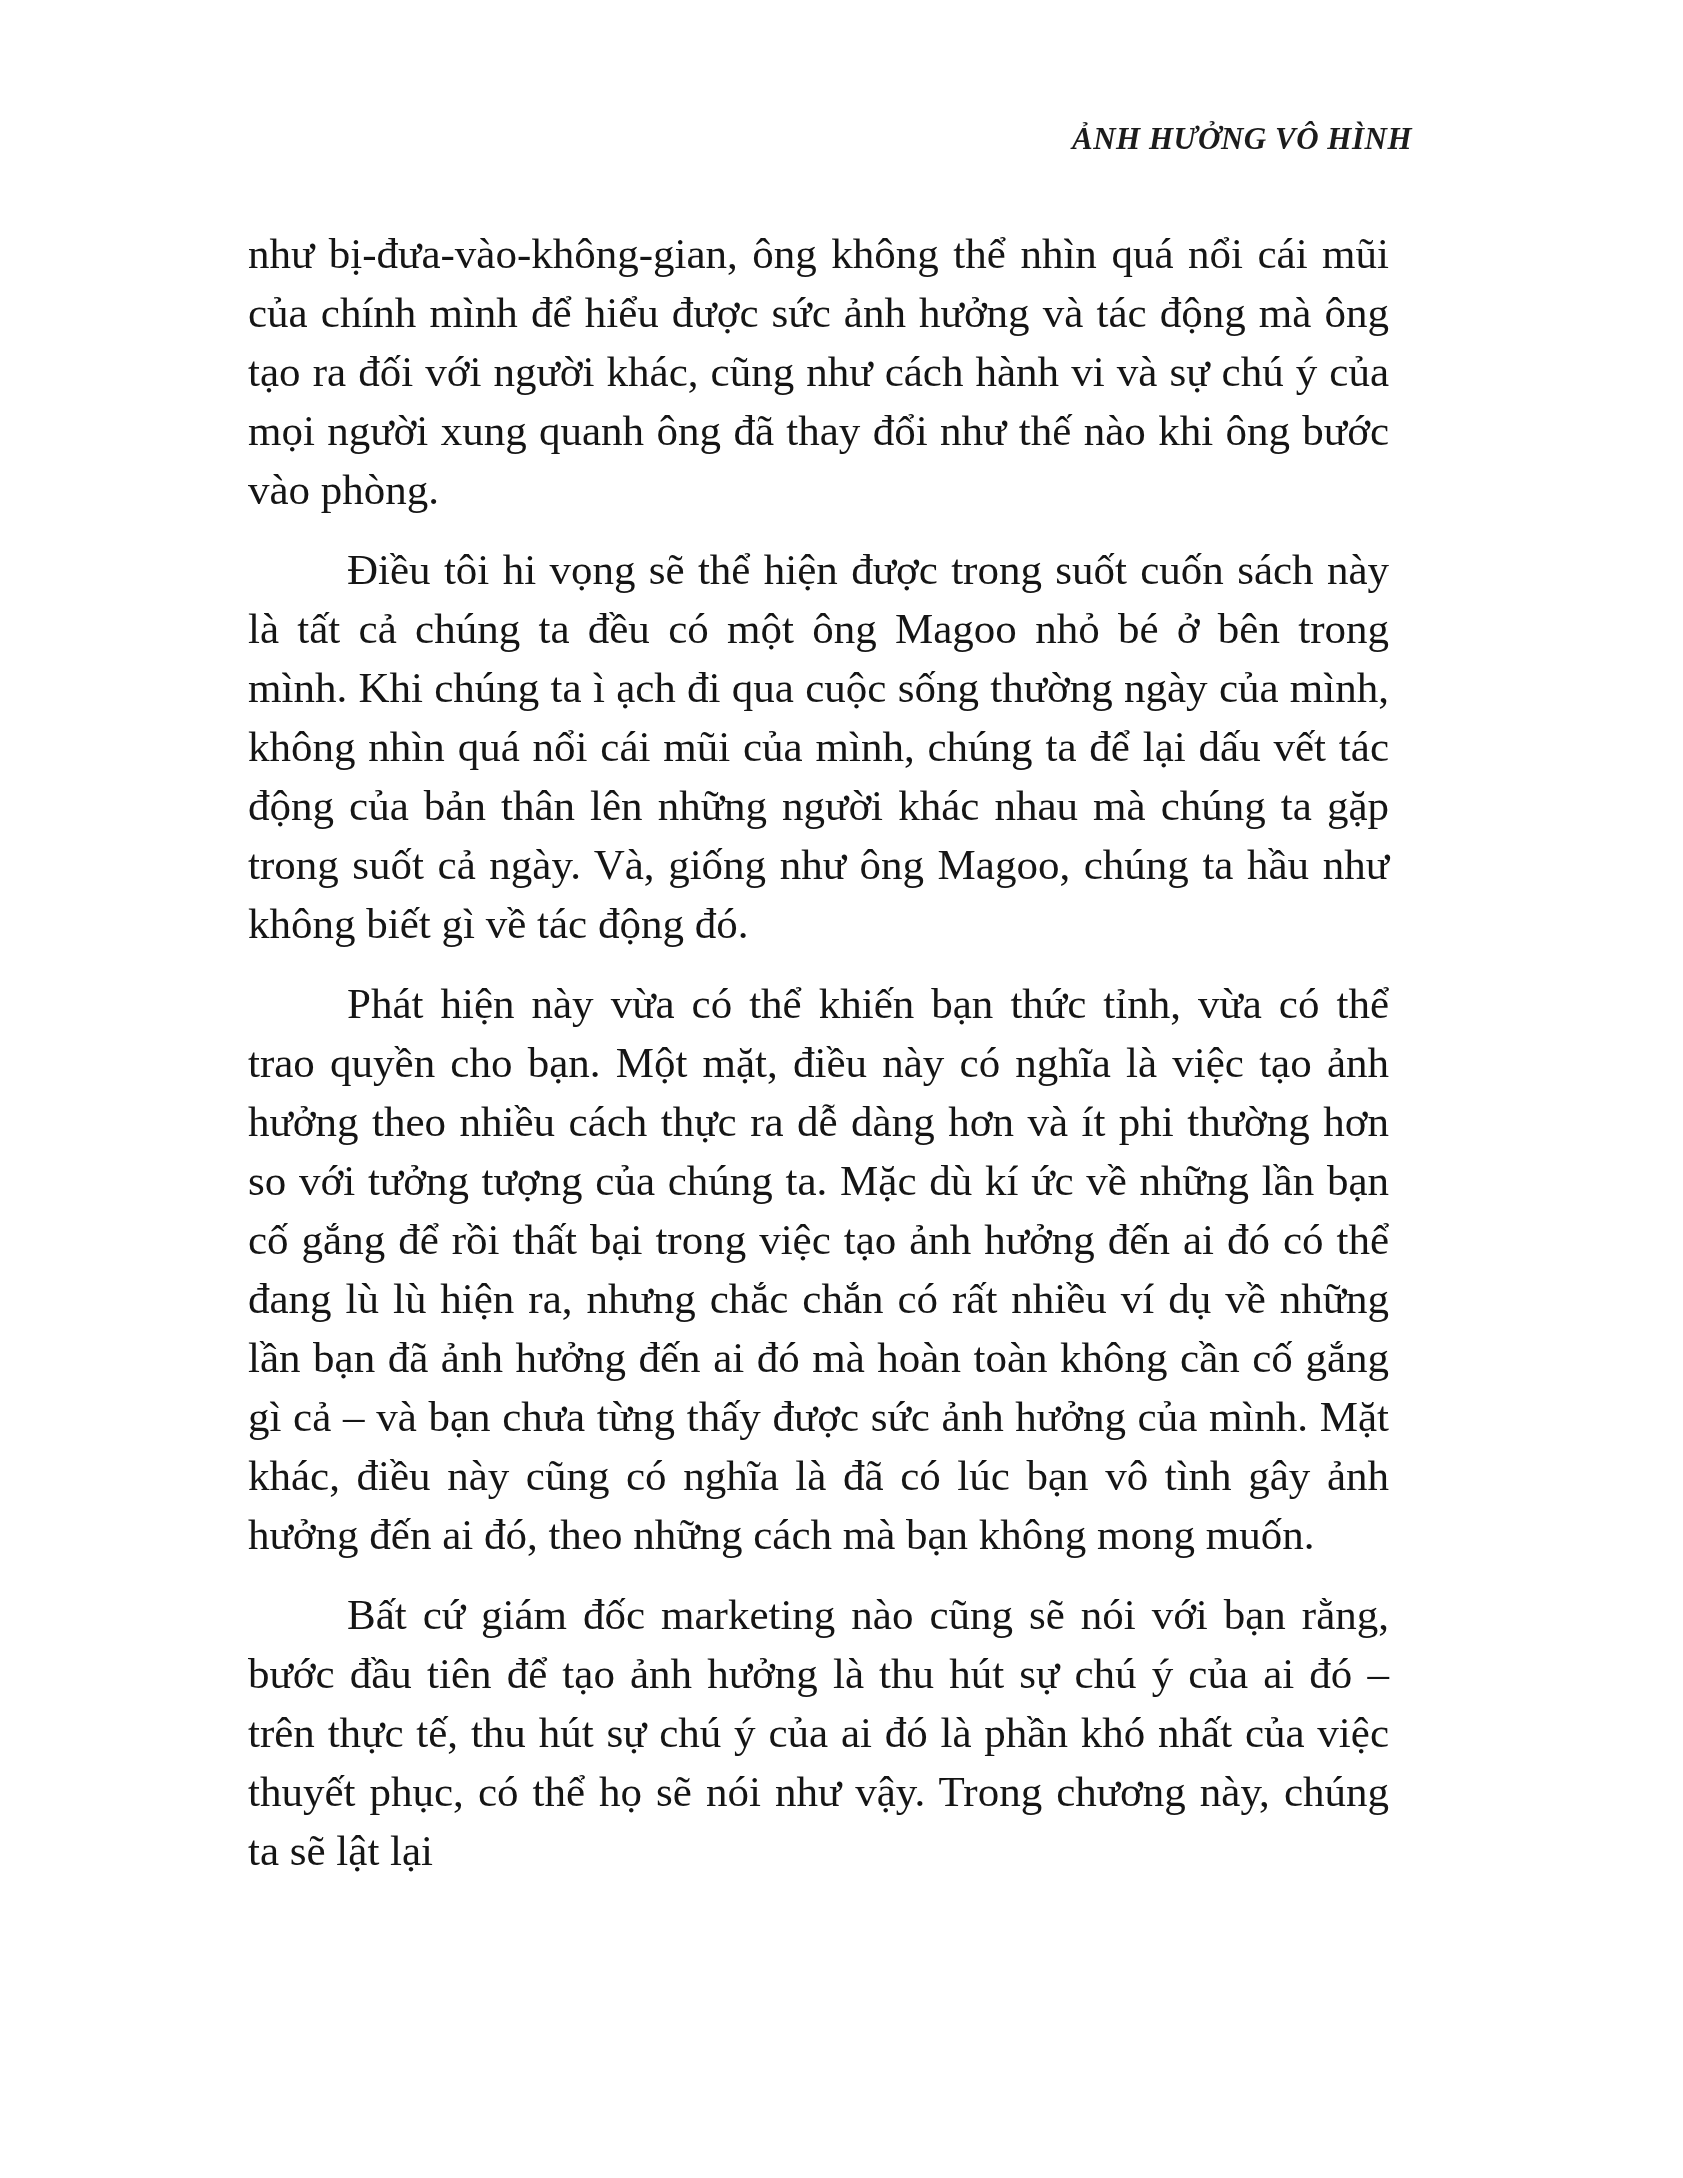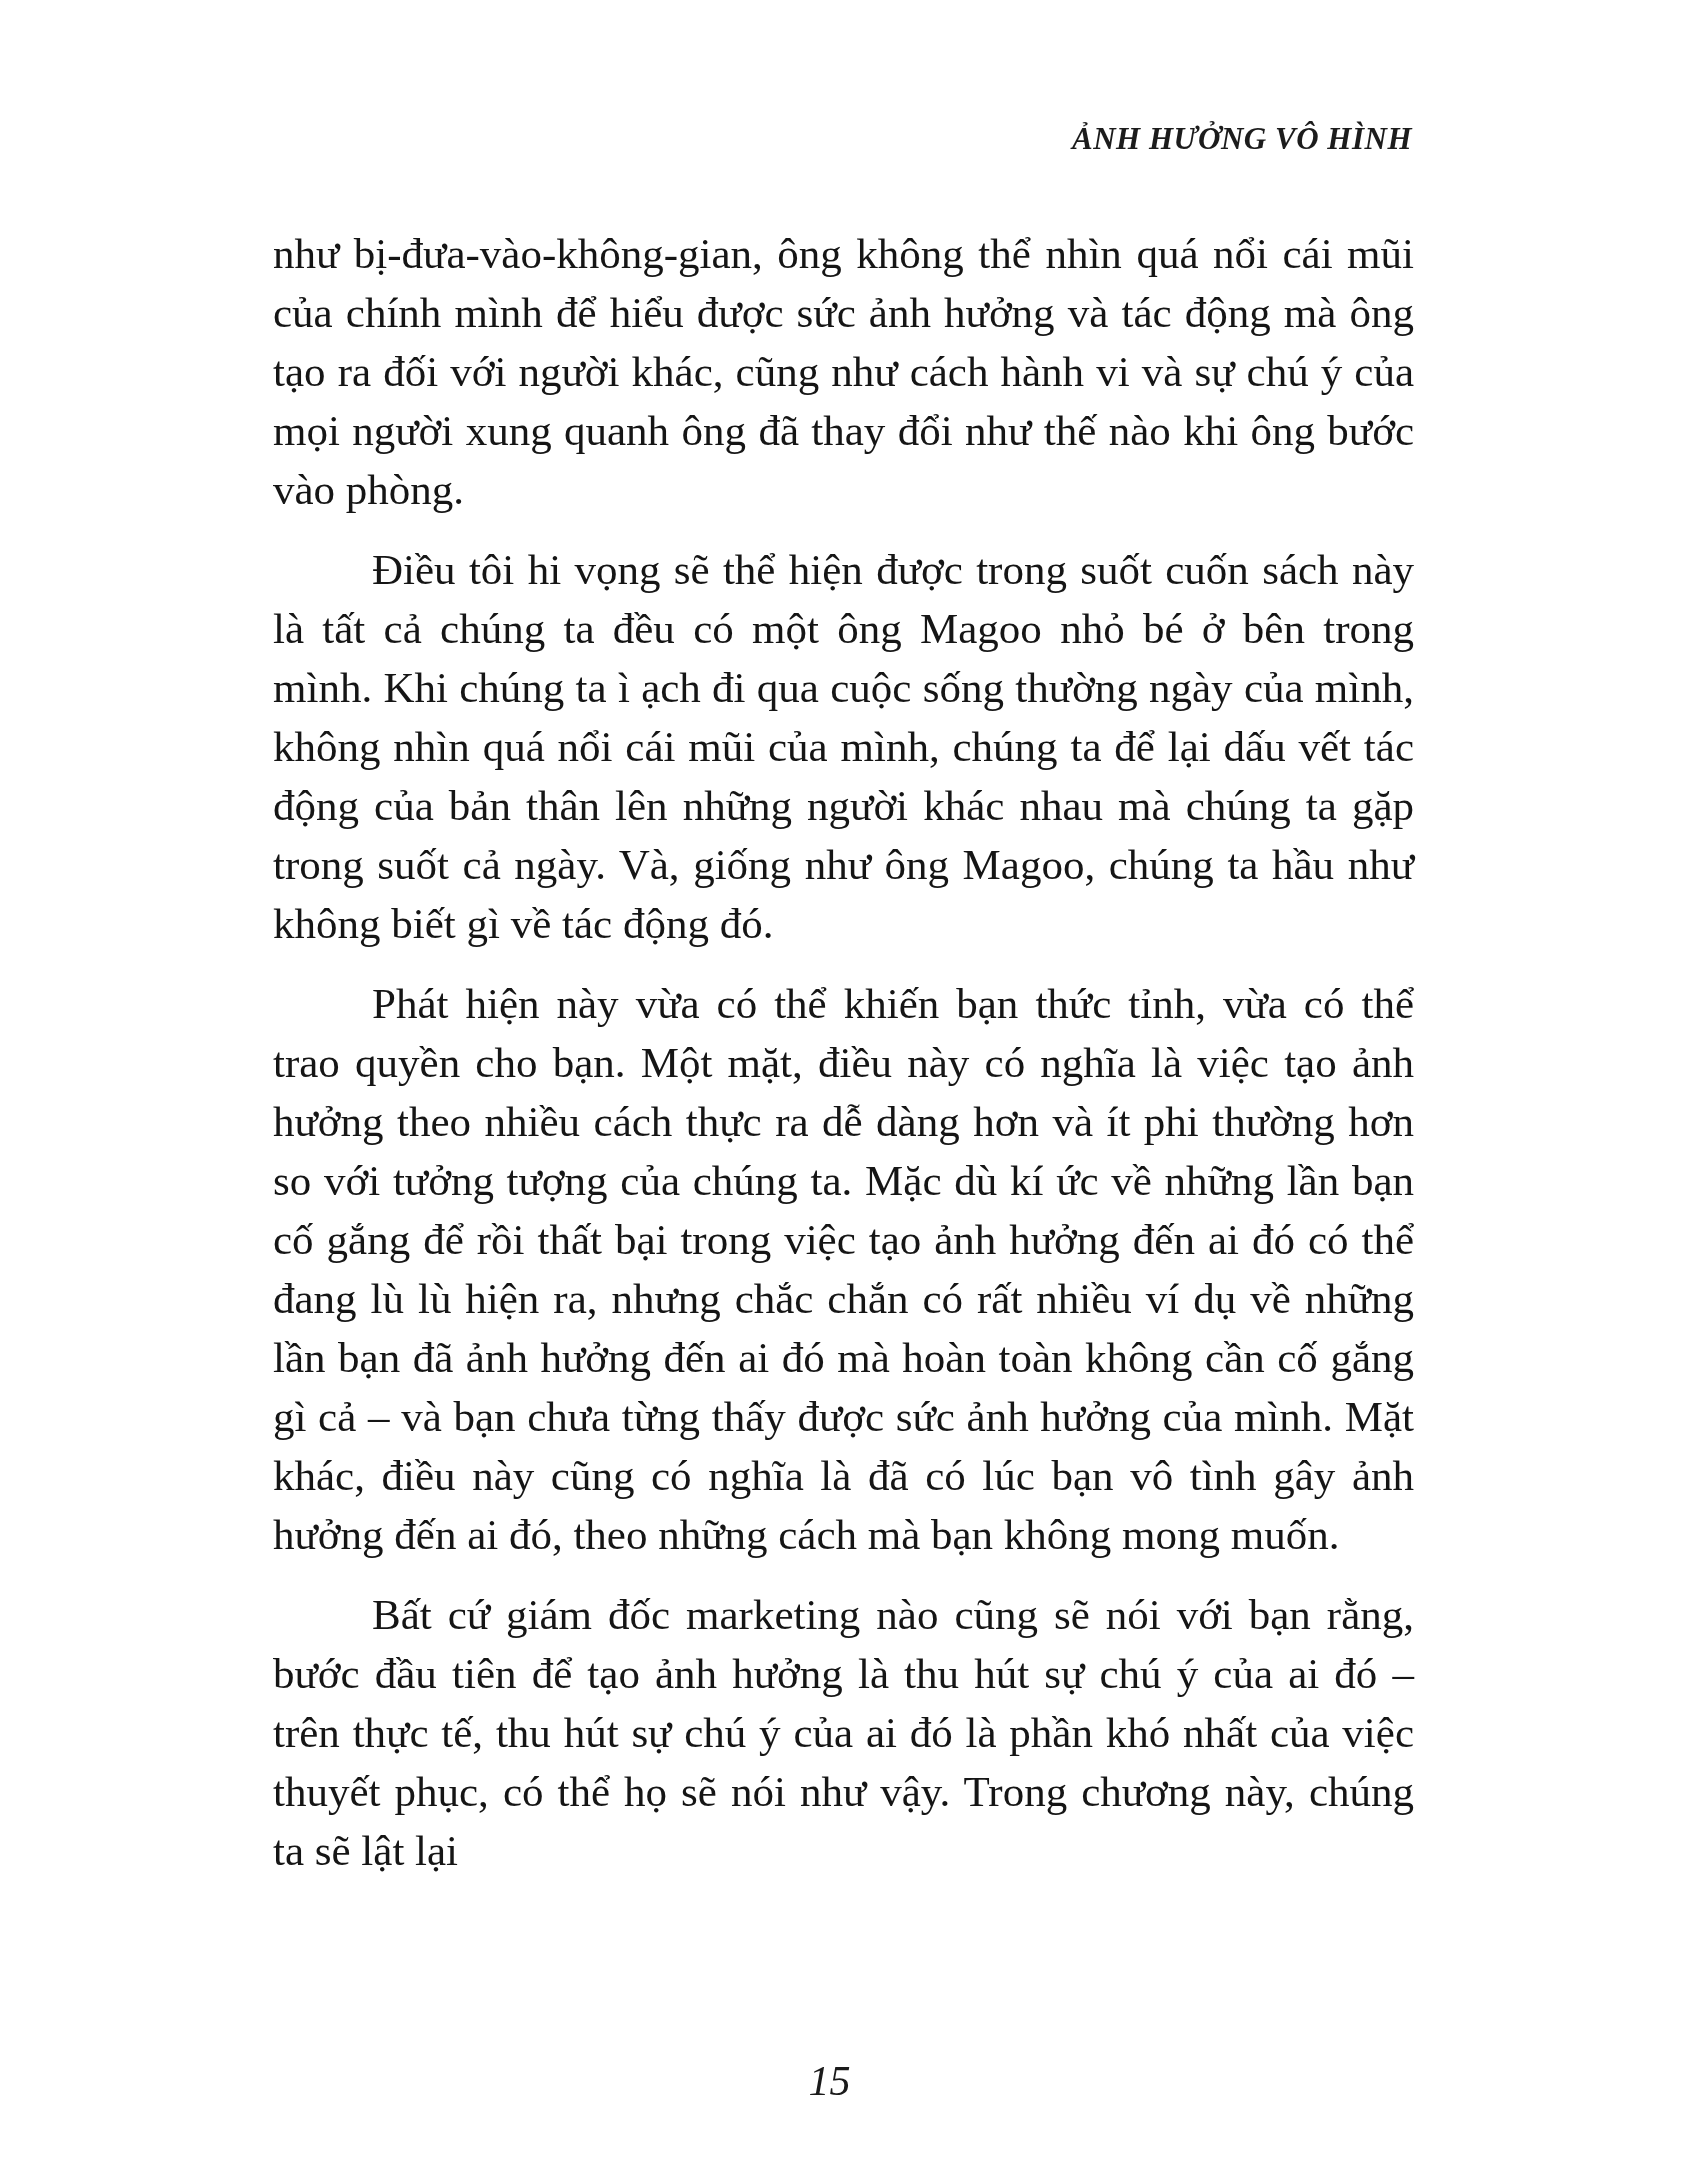--- a/index.html
+++ b/index.html
@@ -24,21 +24,21 @@
     text-align: right;
     font-size: 31px;
     font-style: italic;
     font-weight: 600;
     letter-spacing: 0.5px;
     color: #1c1c1c;
   }
   .body-text {
     position: absolute;
     top: 224px;
-    left: 273px;
+    left: 248px;
     width: 1141px;
     font-size: 43px;
     line-height: 59px;
     text-align: justify;
     text-justify: inter-word;
     color: #151515;
   }
   .body-text p.para {
     margin: 0 0 21px 0;
   }
@@ -63,16 +63,15 @@
 
   <div class="running-header">ẢNH HƯỞNG VÔ HÌNH</div>
 
   <div class="body-text">
       <p class="para">như bị-đưa-vào-không-gian, ông không thể nhìn quá nổi cái mũi của chính mình để hiểu được sức ảnh hưởng và tác động mà ông tạo ra đối với người khác, cũng như cách hành vi và sự chú ý của mọi người xung quanh ông đã thay đổi như thế nào khi ông bước vào phòng.</p>
       <p class="para indent">Điều tôi hi vọng sẽ thể hiện được trong suốt cuốn sách này là tất cả chúng ta đều có một ông Magoo nhỏ bé ở bên trong mình. Khi chúng ta ì ạch đi qua cuộc sống thường ngày của mình, không nhìn quá nổi cái mũi của mình, chúng ta để lại dấu vết tác động của bản thân lên những người khác nhau mà chúng ta gặp trong suốt cả ngày. Và, giống như ông Magoo, chúng ta hầu như không biết gì về tác động đó.</p>
       <p class="para indent">Phát hiện này vừa có thể khiến bạn thức tỉnh, vừa có thể trao quyền cho bạn. Một mặt, điều này có nghĩa là việc tạo ảnh hưởng theo nhiều cách thực ra dễ dàng hơn và ít phi thường hơn so với tưởng tượng của chúng ta. Mặc dù kí ức về những lần bạn cố gắng để rồi thất bại trong việc tạo ảnh hưởng đến ai đó có thể đang lù lù hiện ra, nhưng chắc chắn có rất nhiều ví dụ về những lần bạn đã ảnh hưởng đến ai đó mà hoàn toàn không cần cố gắng gì cả – và bạn chưa từng thấy được sức ảnh hưởng của mình. Mặt khác, điều này cũng có nghĩa là đã có lúc bạn vô tình gây ảnh hưởng đến ai đó, theo những cách mà bạn không mong muốn.</p>
       <p class="para indent">Bất cứ giám đốc marketing nào cũng sẽ nói với bạn rằng, bước đầu tiên để tạo ảnh hưởng là thu hút sự chú ý của ai đó – trên thực tế, thu hút sự chú ý của ai đó là phần khó nhất của việc thuyết phục, có thể họ sẽ nói như vậy. Trong chương này, chúng ta sẽ lật lại</p>
     </div>
 
-  <div class="page-number">15</div>
 
 </div>
 
 
 </body></html>

